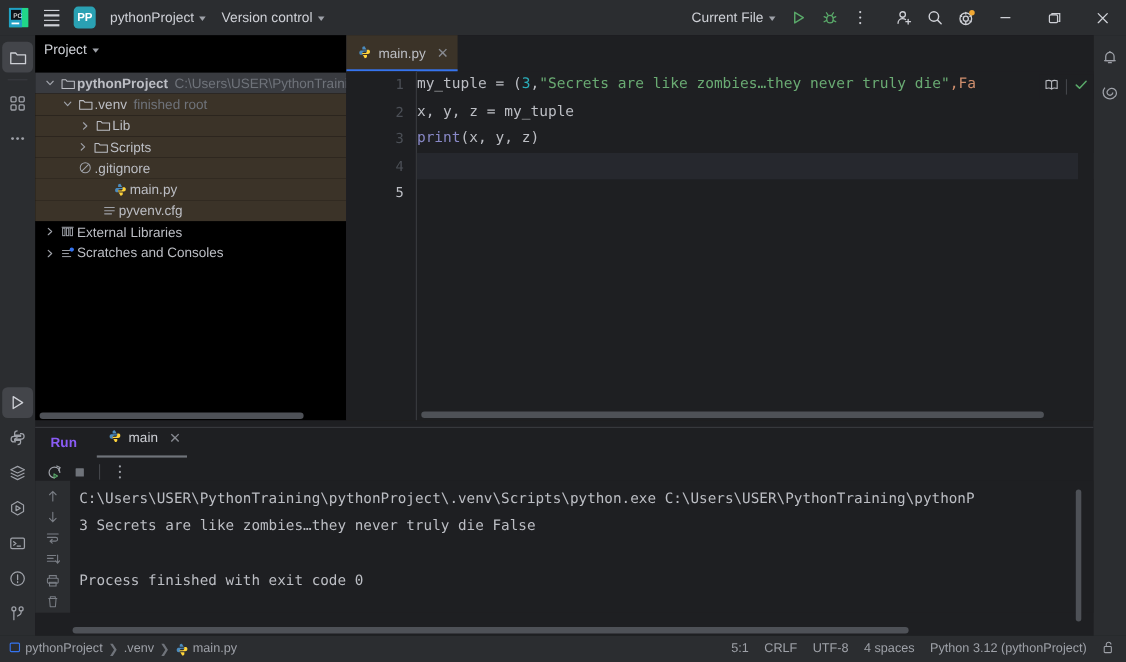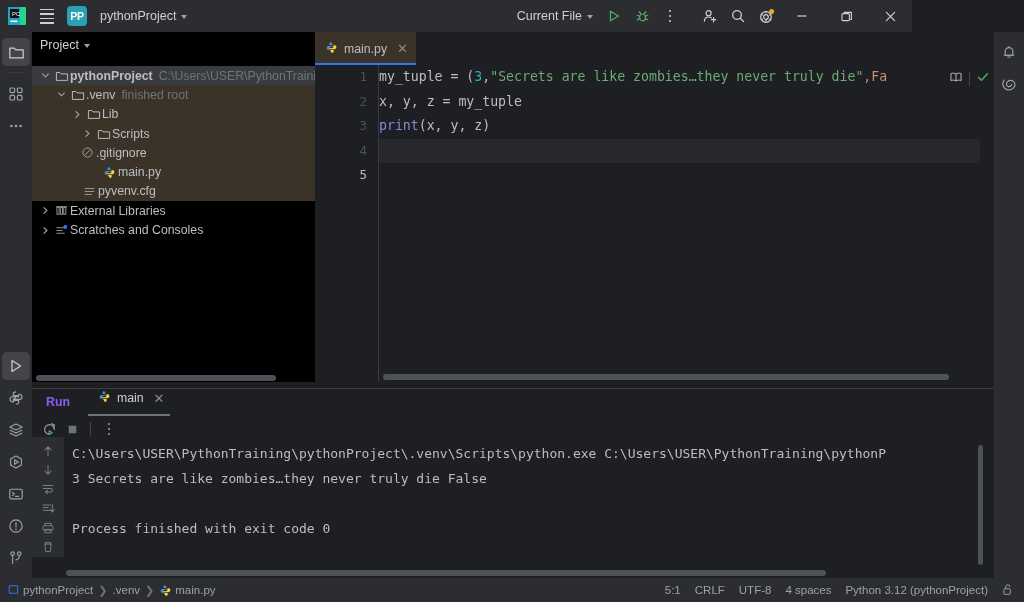--- a/index.html
+++ b/index.html
@@ -7,21 +7,21 @@
     width: 1024px; height: 602px;
     background: #1e1f22;
     font-family: "Liberation Sans", sans-serif;
     overflow: hidden;
     -webkit-font-smoothing: antialiased;
   }
   #app { position: relative; width: 1024px; height: 602px; }
 
   
   .titlebar {
-    position: absolute; top: 0; left: 0; width: 912px; height: 32px;
+    position: absolute; top: 0; left: 0; width: 1024px; height: 32px;
     background: #2b2d30;
     display: flex; align-items: center;
   }
   .tb-left { display: flex; align-items: center; height: 32px; }
   .tb-right { display: flex; align-items: center; height: 32px; margin-left: auto; }
   .ideicon {
     width: 18px; height: 18px; margin-left: 8px; margin-right: 7px;
     position: relative; flex: none;
   }
   .hamburger {
@@ -254,20 +254,24 @@
         <i></i>
           <i></i>
           <i></i>
           <i></i>
       </div>
       <div class="projbadge">PP</div>
       <div class="tb-item">
         <span>pythonProject</span>
         <span class="chev"></span>
       </div>
+      <div class="tb-item">
+        <span>Version control</span>
+        <span class="chev"></span>
+      </div>
     </div>
 
     <div class="tb-right">
       <div class="tb-item">
         <span>Current File</span>
         <span class="chev"></span>
       </div>
       <div class="icobtn">
         <svg width="14" height="14" viewBox="0 0 14 14">
             <path d="M3.5 2.2 L11.3 7 L3.5 11.8 Z" fill="none" stroke="#59a869" stroke-width="1.3" stroke-linejoin="round"></path>
@@ -489,34 +493,34 @@
               <path d="M3.2 1.8 L6.6 5 L3.2 8.2" fill="none" stroke="#9ea1a8" stroke-width="1.2" stroke-linecap="round" stroke-linejoin="round"></path>
             </svg>
           </span>
           <span class="ric">
             <svg width="14" height="14" viewBox="0 0 16 16">
               <path d="M1.6 4 h3.9 l1.4 1.6 h7.5 v7.4 h-12.8 z" fill="none" stroke="#bcbec4" stroke-width="1.1" stroke-linejoin="round"></path>
             </svg>
           </span>
           <span class="rlabel">Lib</span>
         </div>
-        <div class="row venvtint" style="padding-left: 48px;">
+        <div class="row venvtint" style="padding-left: 36px;">
           <span class="tw">
             <svg width="9" height="9" viewBox="0 0 10 10">
               <path d="M3.2 1.8 L6.6 5 L3.2 8.2" fill="none" stroke="#9ea1a8" stroke-width="1.2" stroke-linecap="round" stroke-linejoin="round"></path>
             </svg>
           </span>
           <span class="ric">
             <svg width="14" height="14" viewBox="0 0 16 16">
               <path d="M1.6 4 h3.9 l1.4 1.6 h7.5 v7.4 h-12.8 z" fill="none" stroke="#bcbec4" stroke-width="1.1" stroke-linejoin="round"></path>
             </svg>
           </span>
           <span class="rlabel">Scripts</span>
         </div>
-        <div class="row venvtint" style="padding-left: 32px;">
+        <div class="row venvtint" style="padding-left: 22px;">
           <span class="tw"></span>
           <span class="ric">
             <svg width="13" height="13" viewBox="0 0 16 16">
               <g fill="none" stroke="#9ea1a8" stroke-width="1.15">
                 <circle cx="8" cy="8" r="5.6"></circle>
                 <path d="M4.2 11.8 L11.8 4.2"></path>
               </g>
             </svg>
           </span>
           <span class="rlabel">.gitignore</span>
@@ -524,21 +528,21 @@
         <div class="row venvtint" style="padding-left: 54px;">
           <span class="tw"></span>
           <span class="ric">
             <svg width="13" height="13" viewBox="0 0 16 16">
     <path d="M7.9 1.4 c-2.1 0-2.5 .8-2.5 2 v1.5 h5 v1.1 H4.4 c-1.3 0-2.4 .6-2.4 2.5 s1 2.4 2.4 2.4 h1.1 V9.2 c0-1.2 .8-2 2-2 h3.6" fill="#4b8bbe"></path>
     <path d="M8.1 14.6 c2.1 0 2.5-.8 2.5-2 v-1.5 h-5 V10 h6 c1.3 0 2.4-.6 2.4-2.5 s-1-2.4-2.4-2.4 h-1.1 v1.7 c0 1.2-.8 2-2 2 H4.9" fill="#ffd43b"></path>
             </svg>
           </span>
           <span class="rlabel">main.py</span>
         </div>
-        <div class="row venvtint" style="padding-left: 34px;">
+        <div class="row venvtint" style="padding-left: 44px;">
           <span class="tw"></span>
           <span class="ric">
             <svg width="13" height="13" viewBox="0 0 16 16">
               <g stroke="#9ea1a8" stroke-width="1.15" stroke-linecap="round">
                 <path d="M2.6 4.4 H13.4 M2.6 8 H13.4 M2.6 11.6 H10.4"></path>
               </g>
             </svg>
           </span>
           <span class="rlabel">pyvenv.cfg</span>
         </div>

